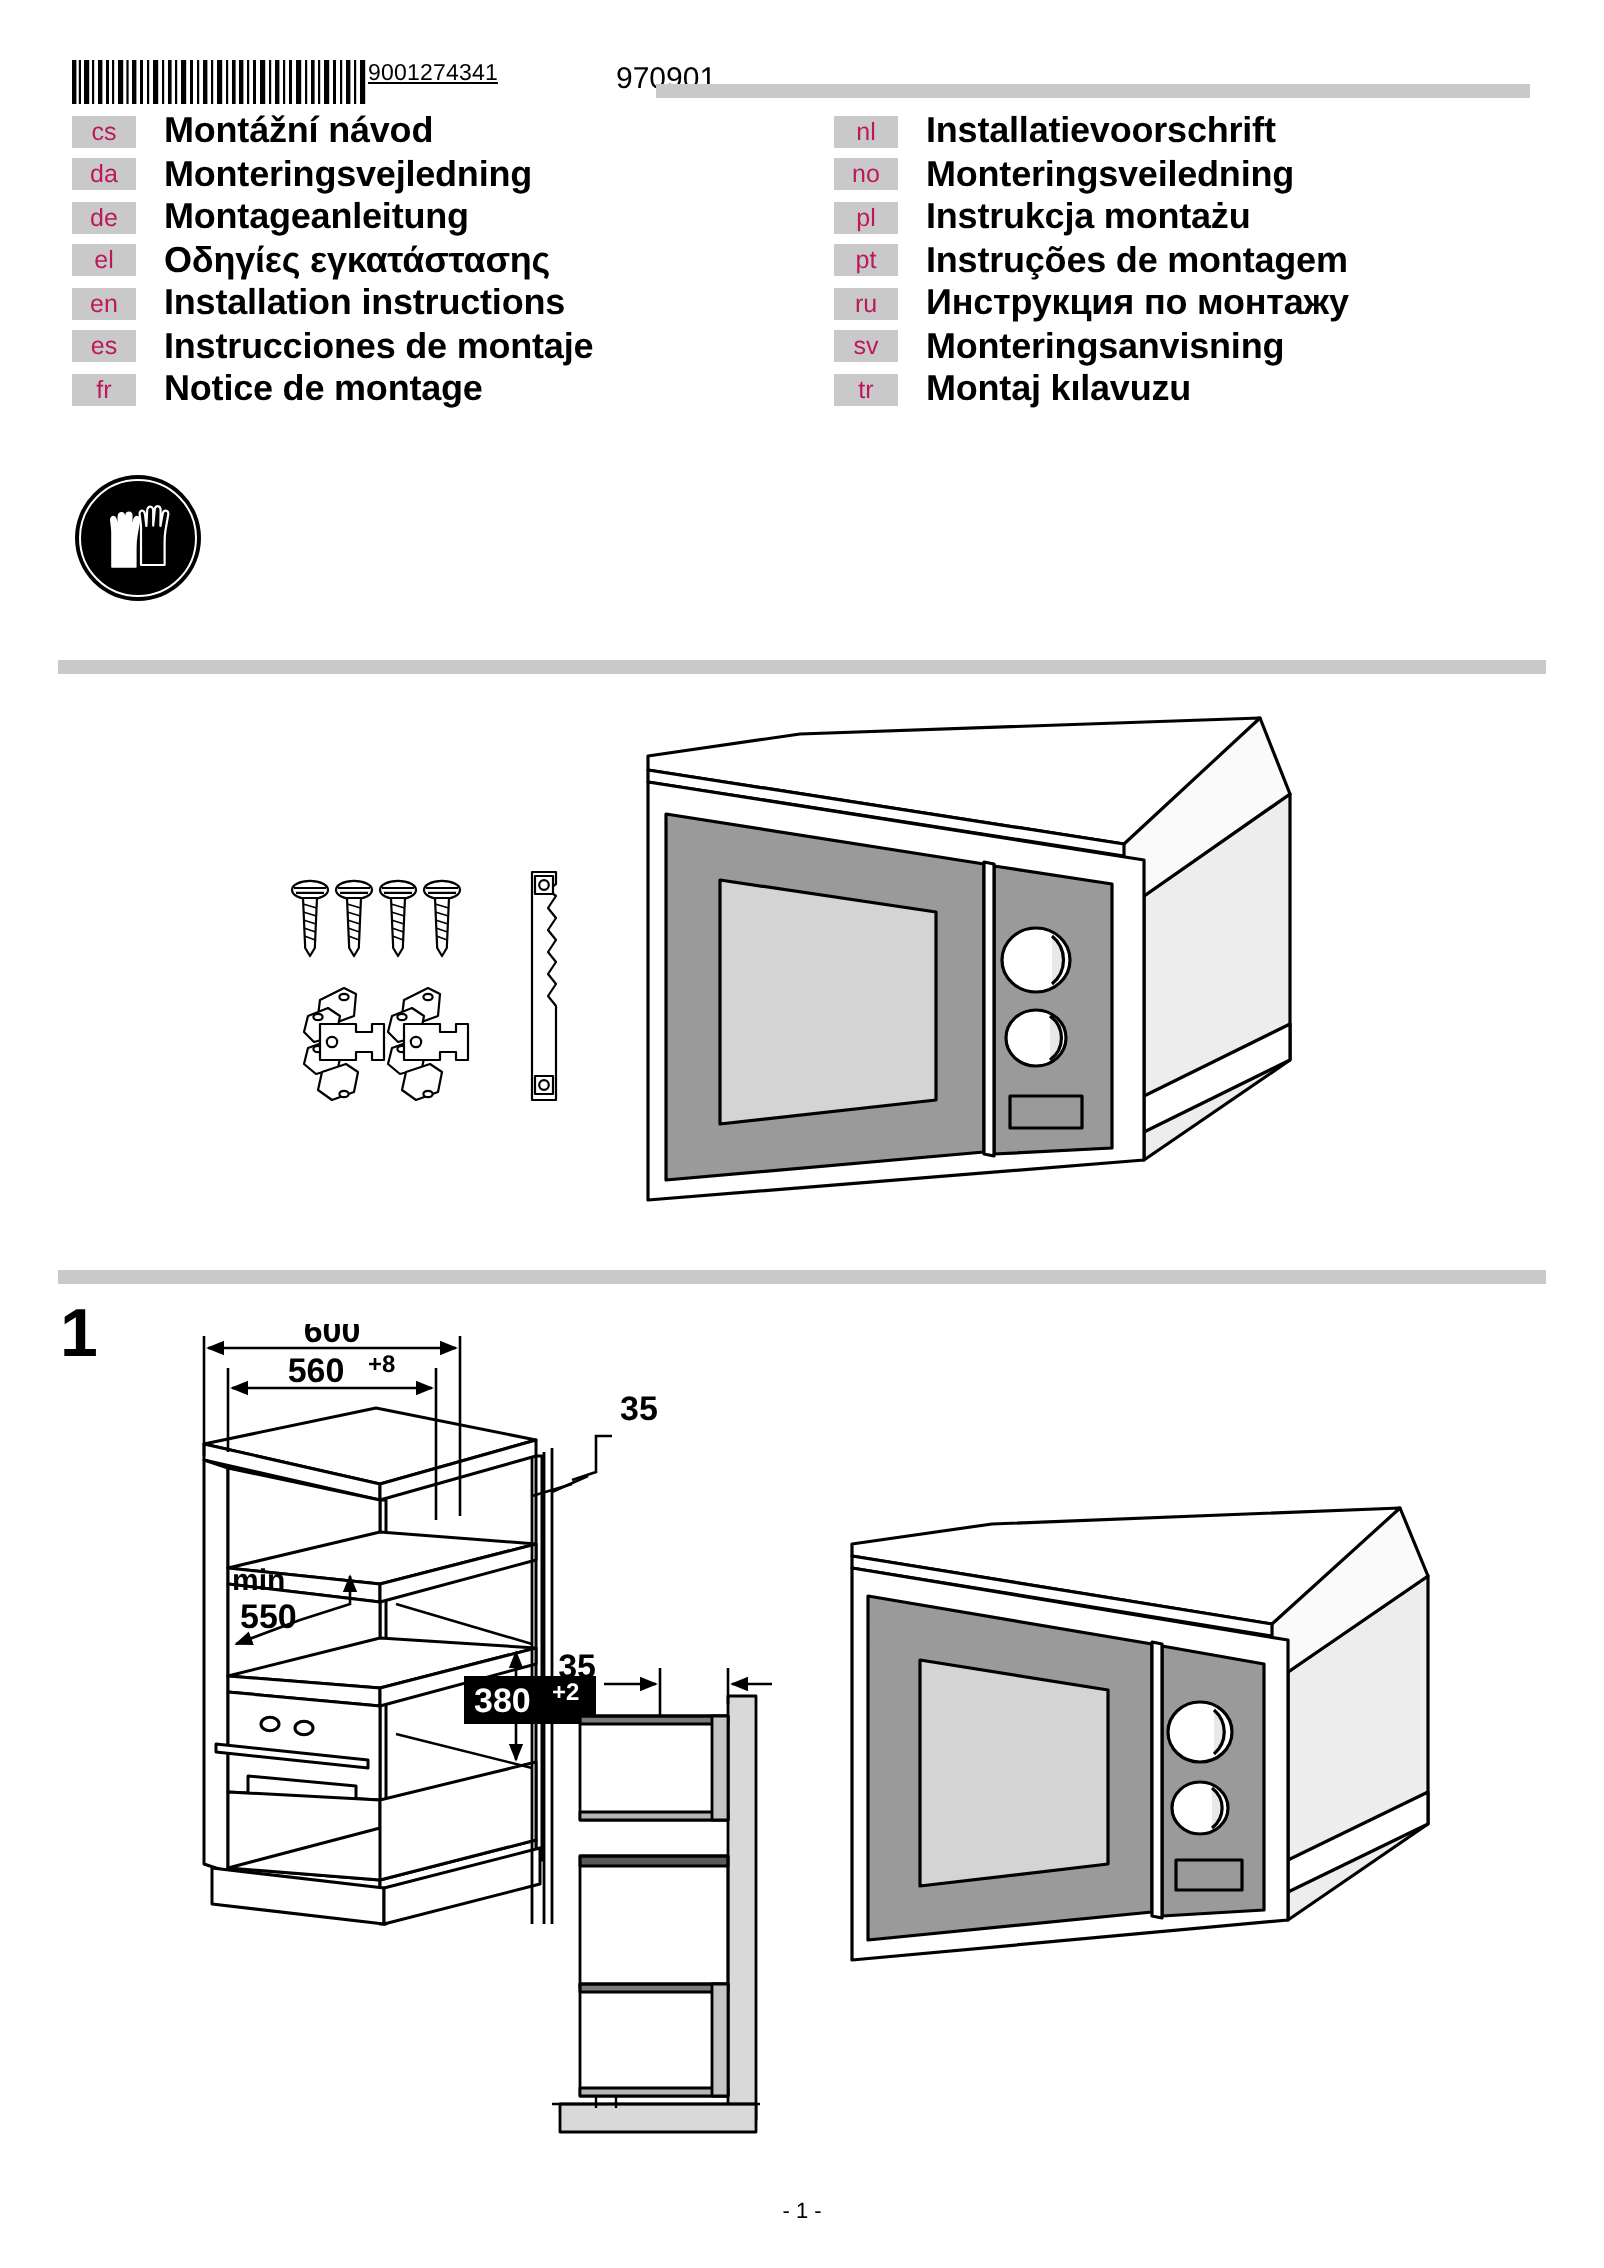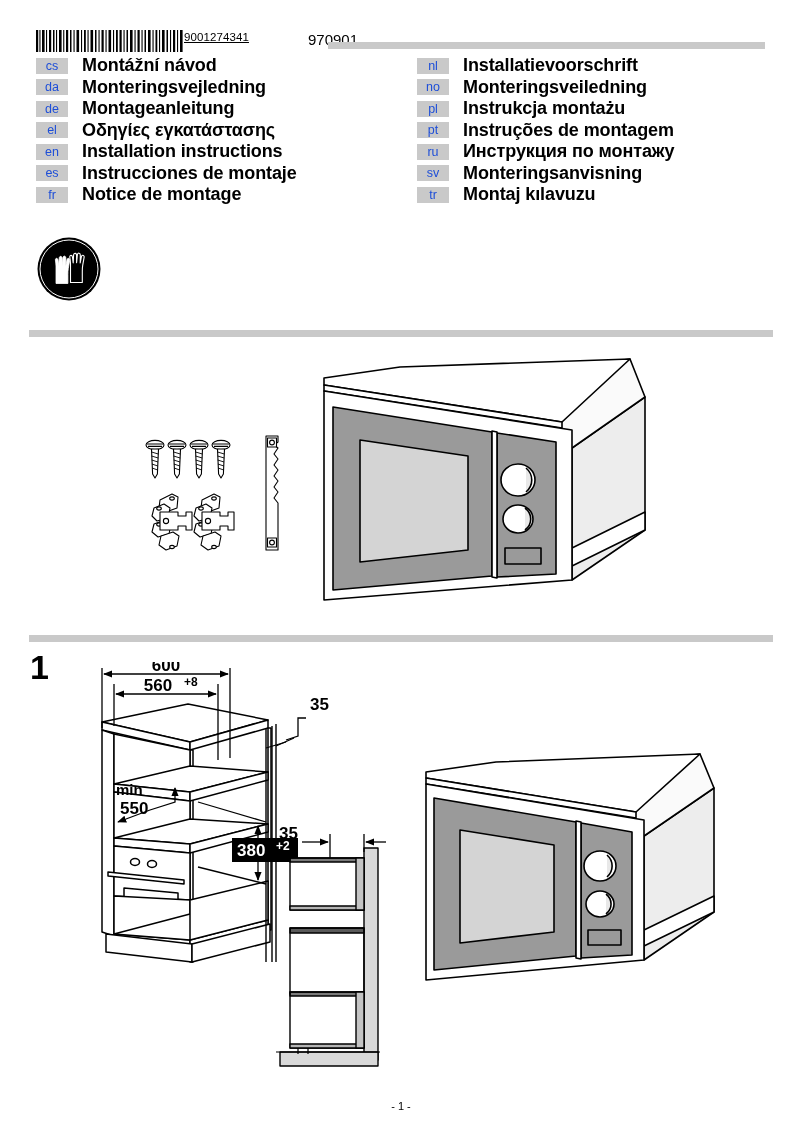--- a/index.html
+++ b/index.html
@@ -47,21 +47,21 @@
 
   .lang-row {
     display: flex;
     align-items: center;
     height: 21.5px;
   }
   .lang-code {
     width: 32px;
     height: 16px;
     background: #c9c9c9;
-    color: #1d4ed8;
+    color: #be185d;
     font-size: 12.5px;
     line-height: 16px;
     text-align: center;
     font-weight: 400;
     flex: 0 0 auto;
   }
   .lang-name {
     margin-left: 14px;
     font-size: 18px;
     font-weight: bold;

